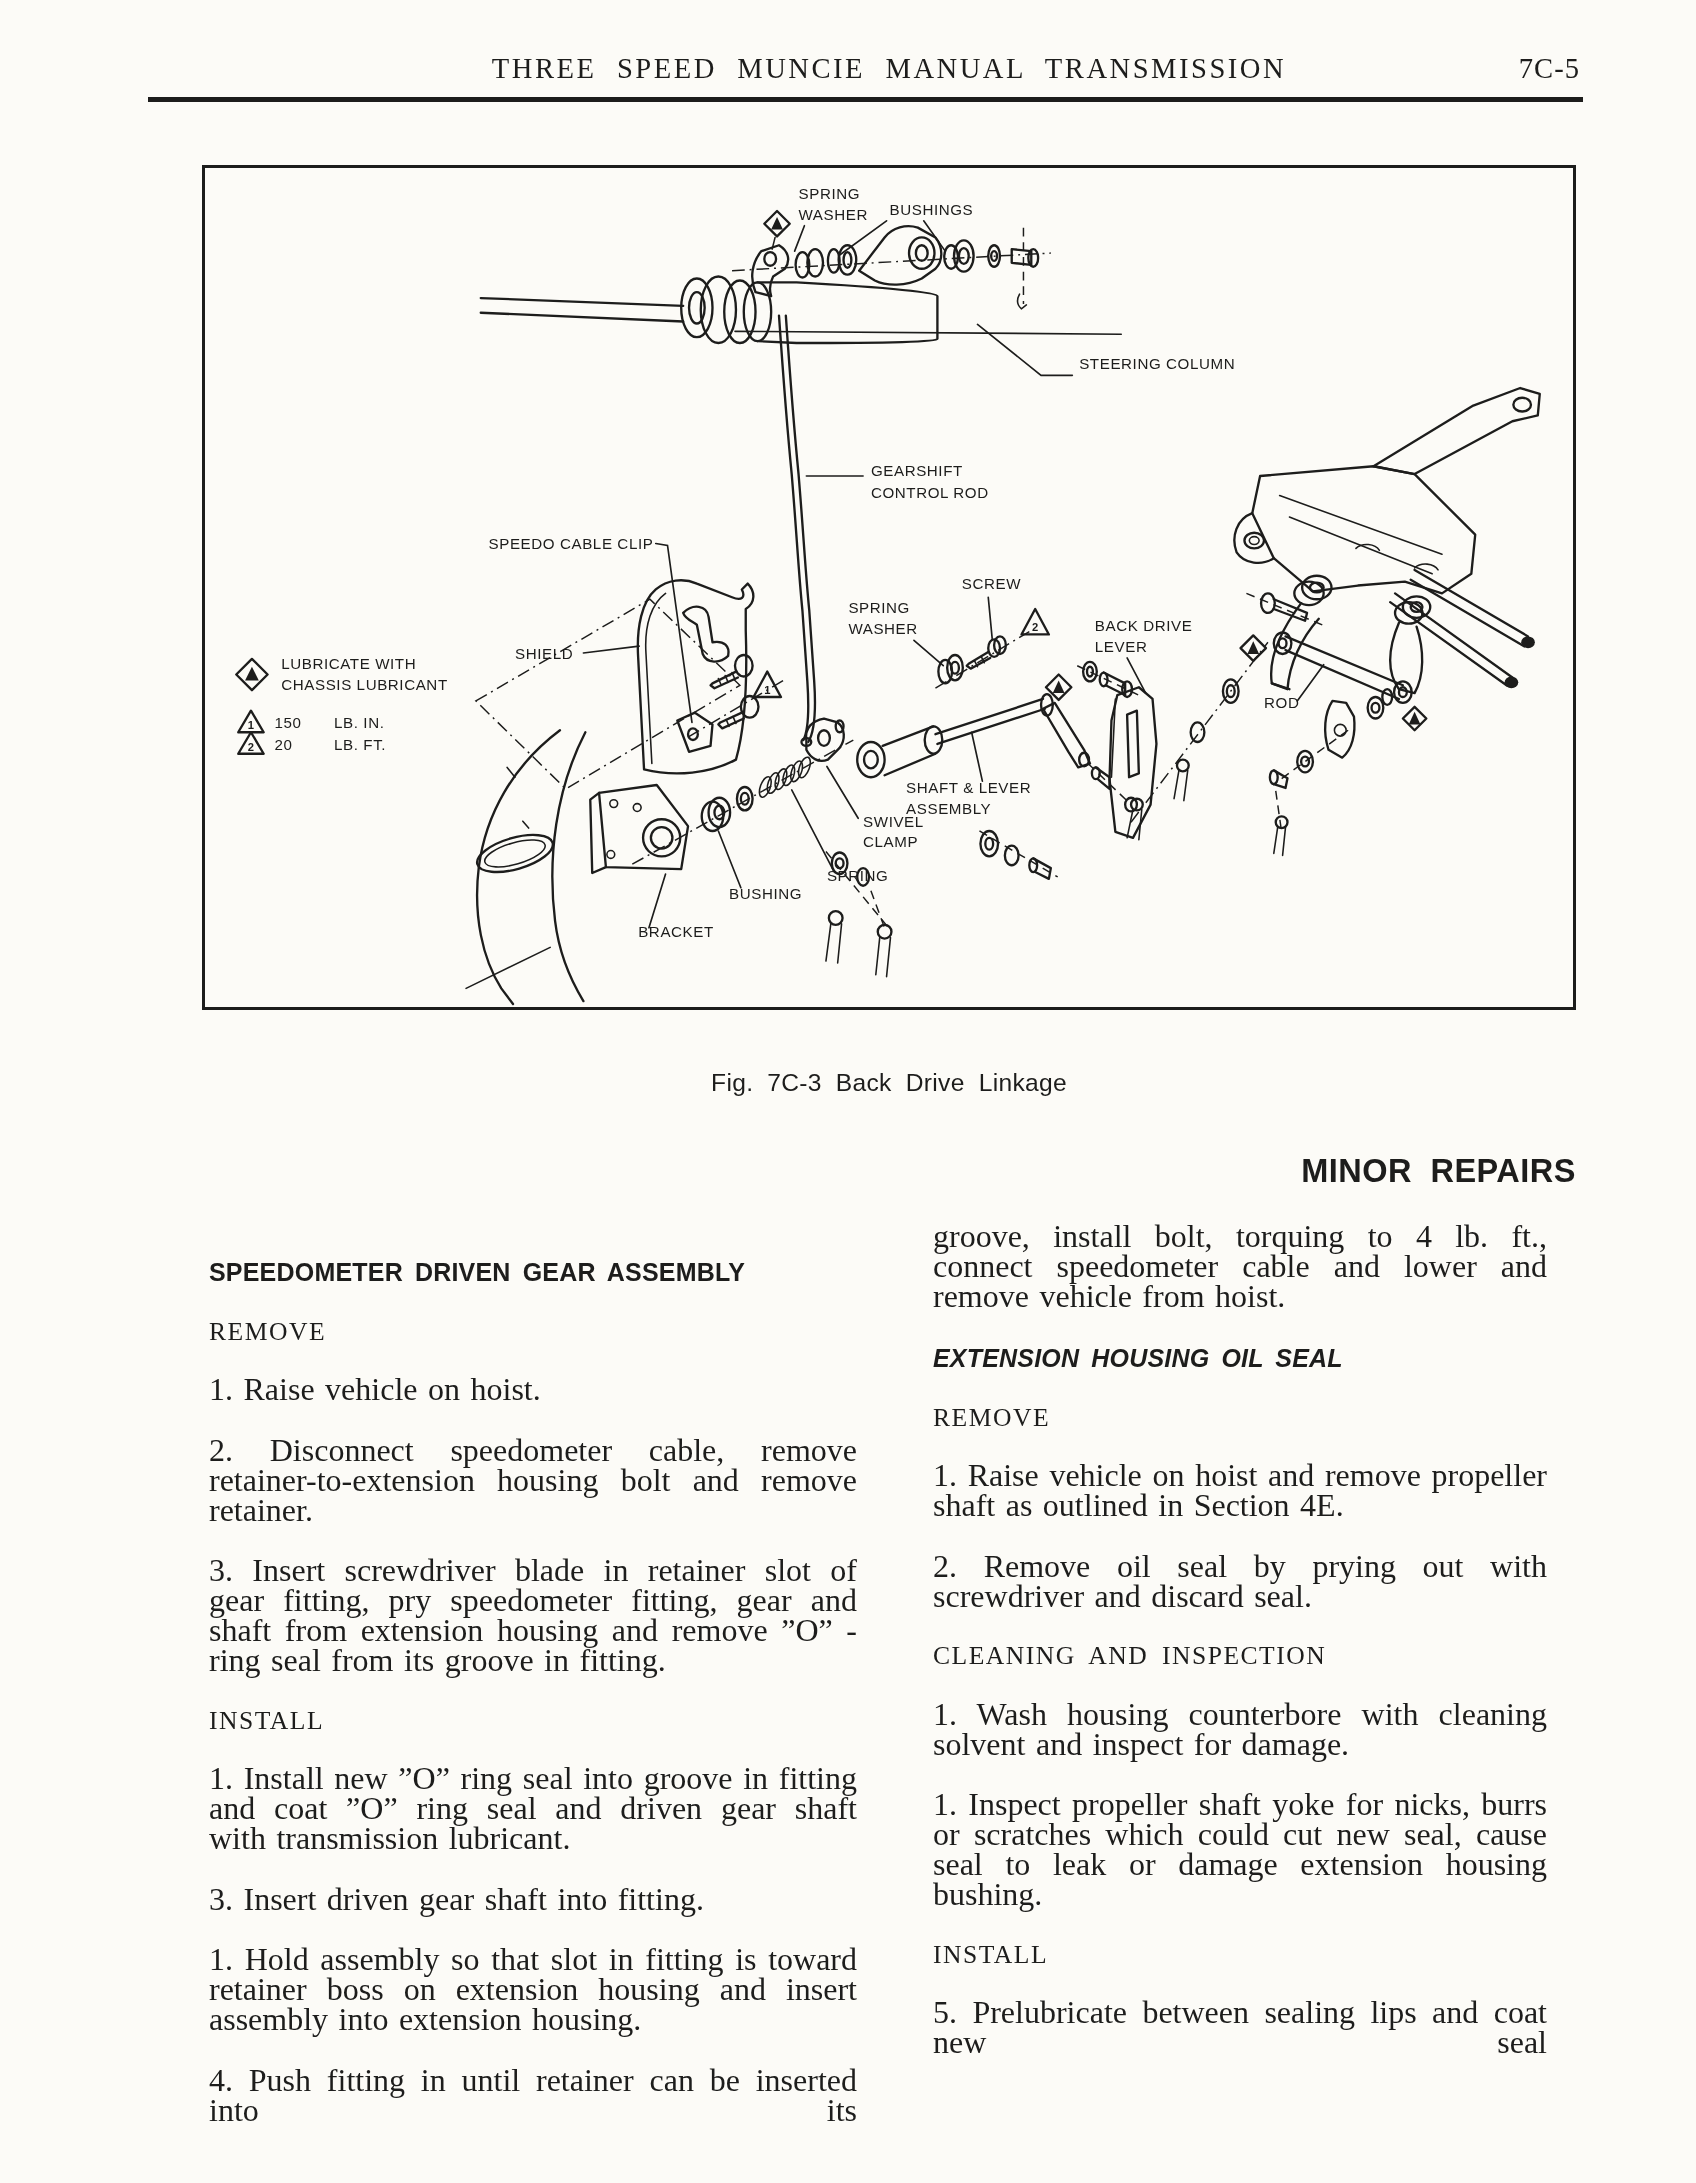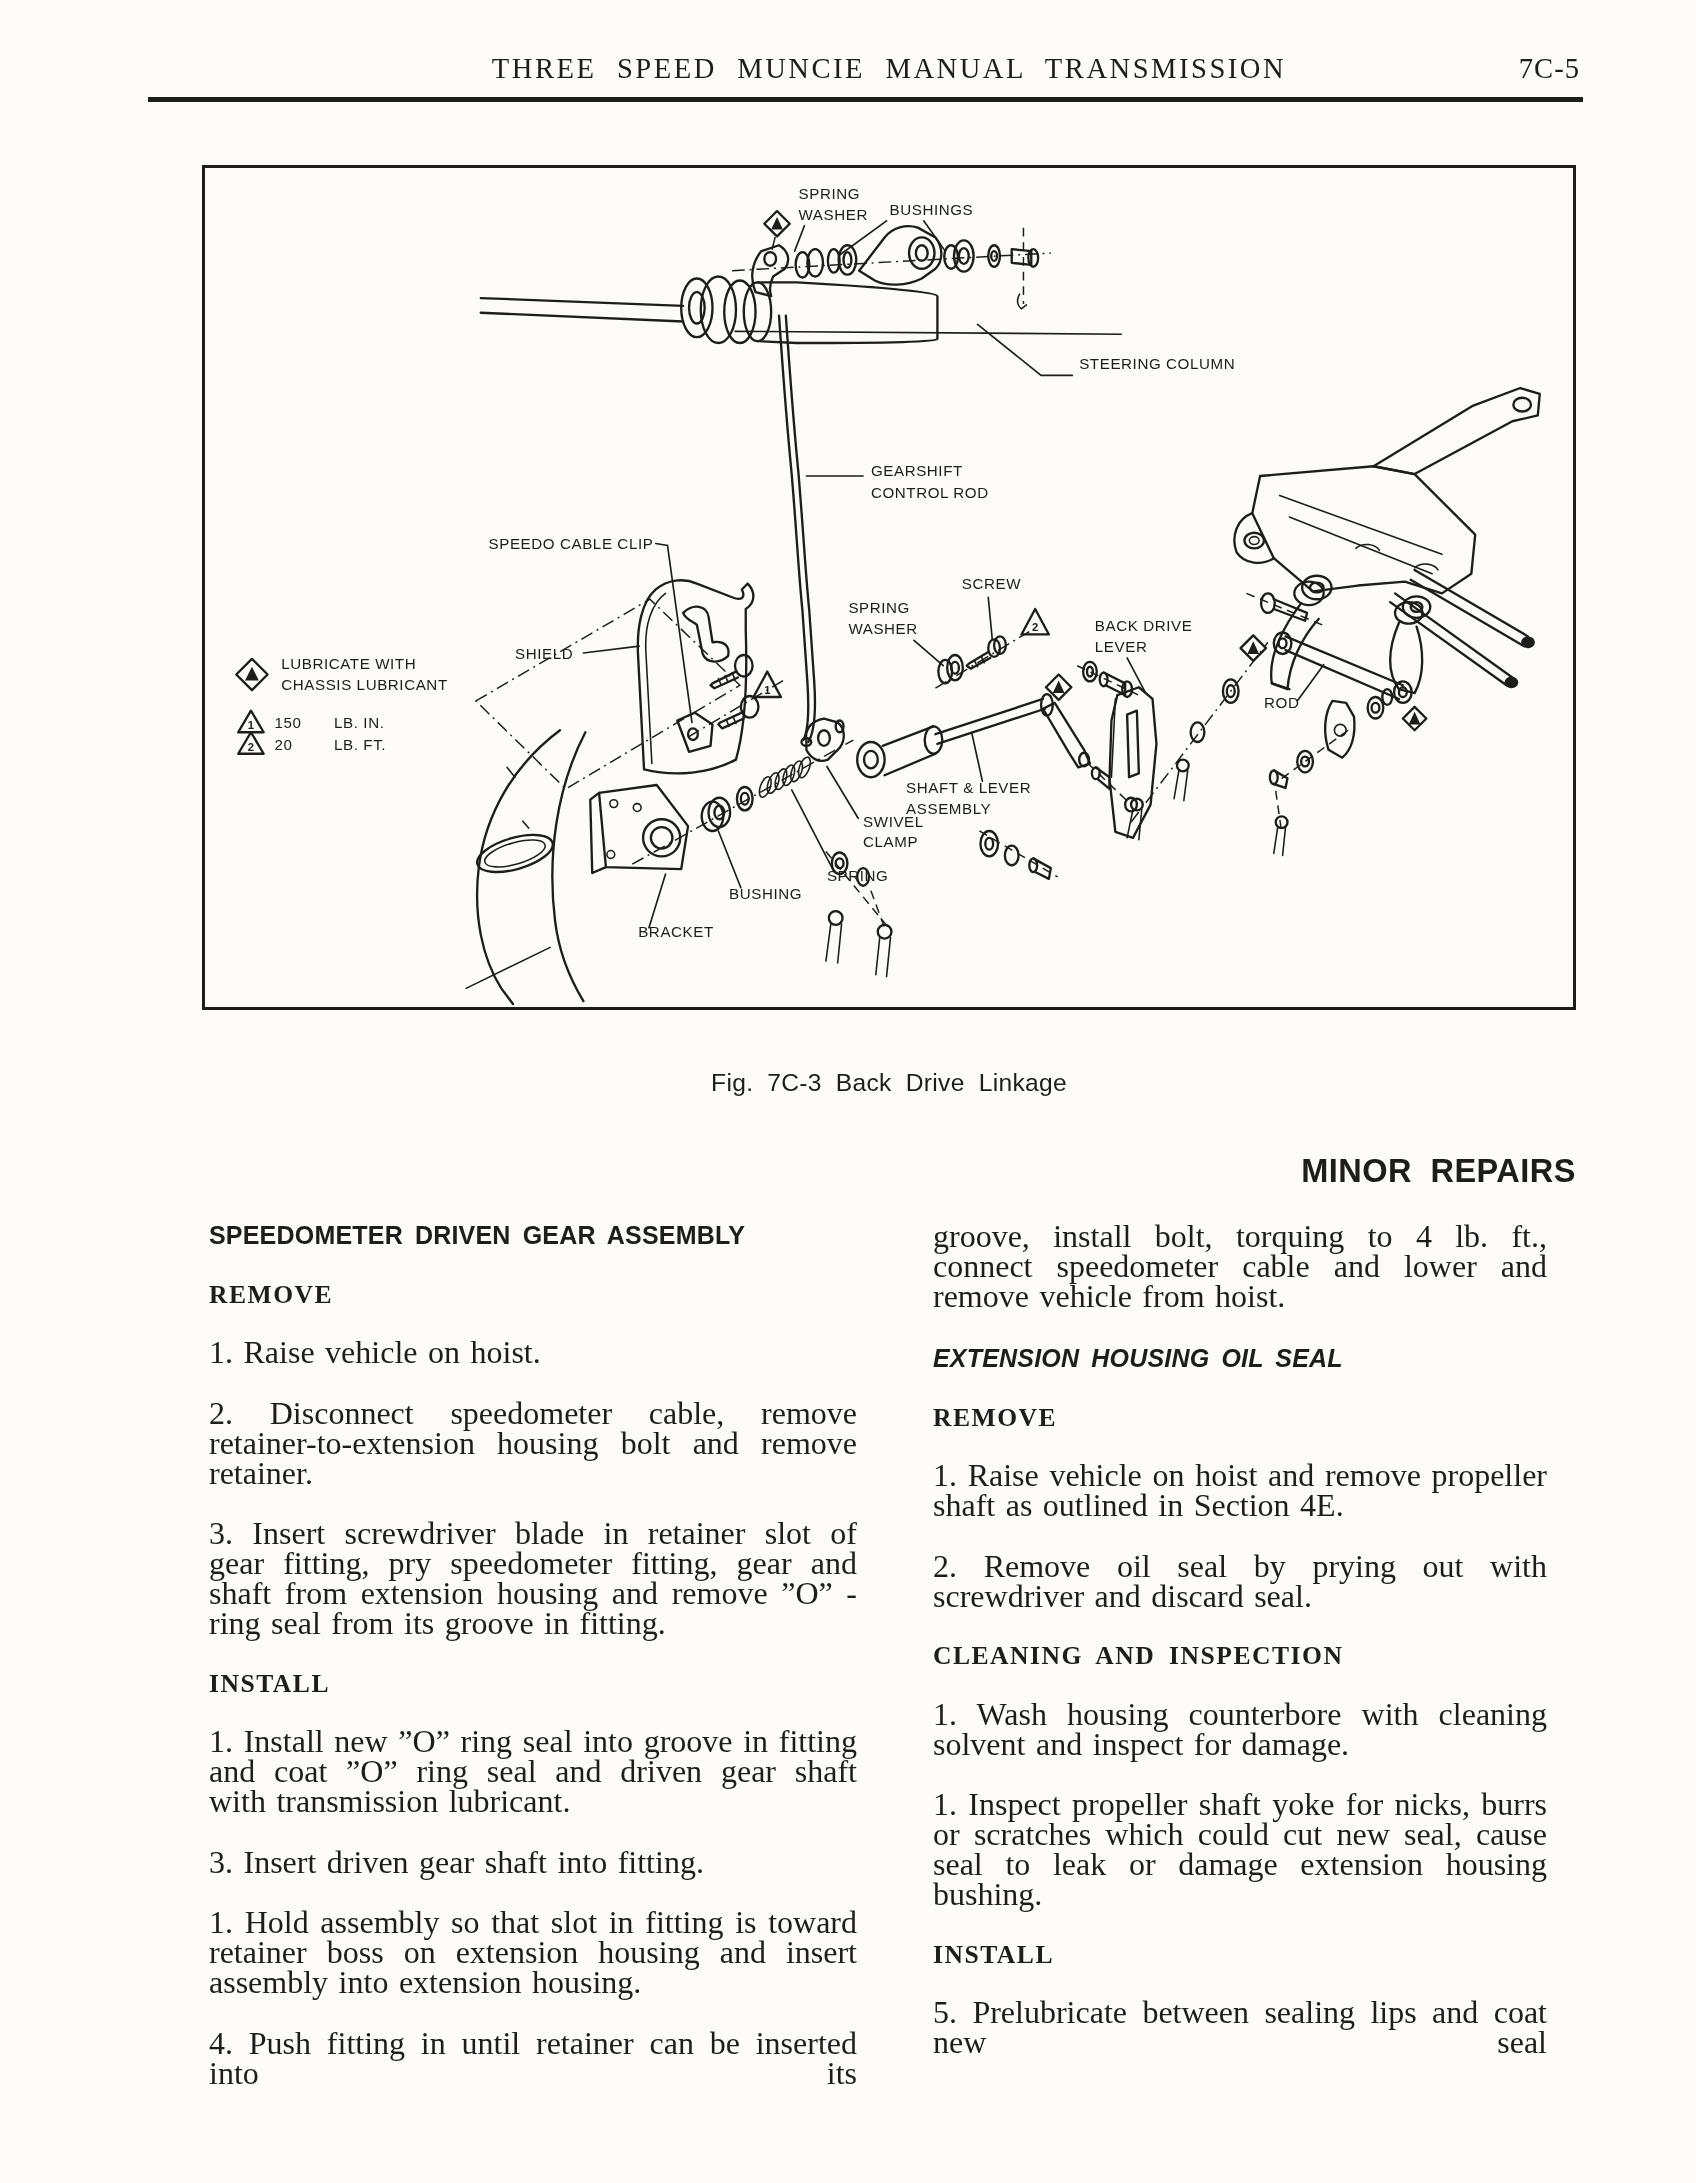--- a/index.html
+++ b/index.html
@@ -29,29 +29,29 @@
   .caption{
     left:202px;top:1069px;width:1374px;text-align:center;
     font-family:"Liberation Sans", sans-serif;font-size:24.6px;word-spacing:6.9px;letter-spacing:0.3px;
   }
   .section-title{
     left:202px;top:1153px;width:1374px;text-align:right;
     font-family:"Liberation Sans", sans-serif;font-weight:700;font-size:32.5px;
     word-spacing:8.9px;letter-spacing:0.5px;
   }
   .col{top:1221px;}
-  .col-left{left:209px;width:648px;}
+  .col-left{left:209px;width:648px;margin-top:37px;}
   .col-right{left:933px;width:614px;}
   .colhead{
     font-family:"Liberation Sans", sans-serif;font-weight:700;font-size:25px;
     letter-spacing:0.2px;word-spacing:4.9px;margin:0 0 29.6px 0;
   }
   .colhead.spaced-top{margin-top:33px;font-style:italic;}
   .sub{
-    font-size:25.6px;letter-spacing:1.5px;word-spacing:5.9px;margin:3.9px 0 27.6px 0;font-weight:bold;
+    font-size:25.6px;letter-spacing:1.5px;word-spacing:5.9px;margin:3.9px 0 27.6px 0;
   }
   .body-p{
     font-size:32px;line-height:30px;margin:0 0 30.5px 0;
     text-align:justify;word-spacing:2.5px;
   }
   .body-p.jl{text-align-last:justify;}
   
   svg .part{stroke:var(--ink);stroke-width:2.4;fill:none;stroke-linecap:round;stroke-linejoin:round;}
   svg .thin{stroke:var(--ink);stroke-width:1.6;fill:none;stroke-linecap:round;}
   svg .lead{stroke:var(--ink);stroke-width:1.7;fill:none;stroke-linecap:round;}

